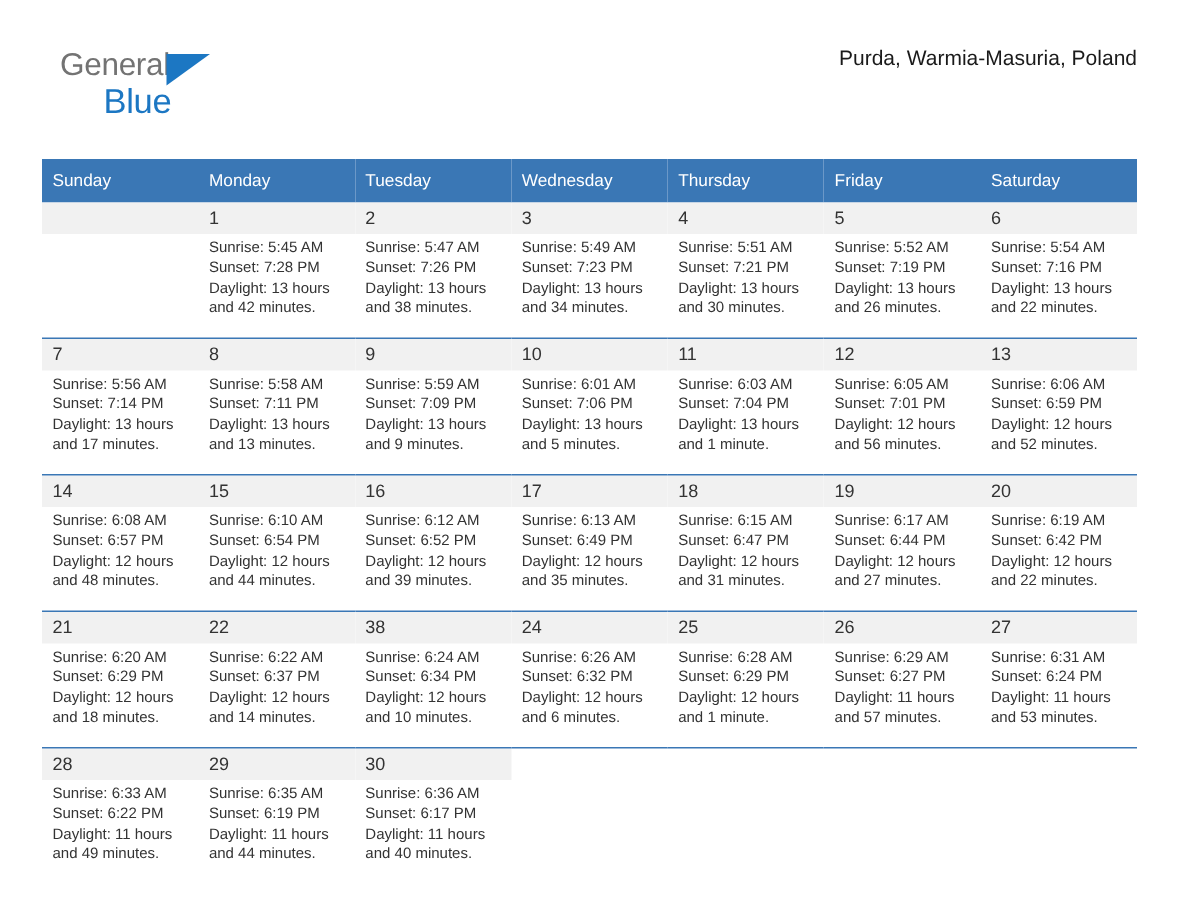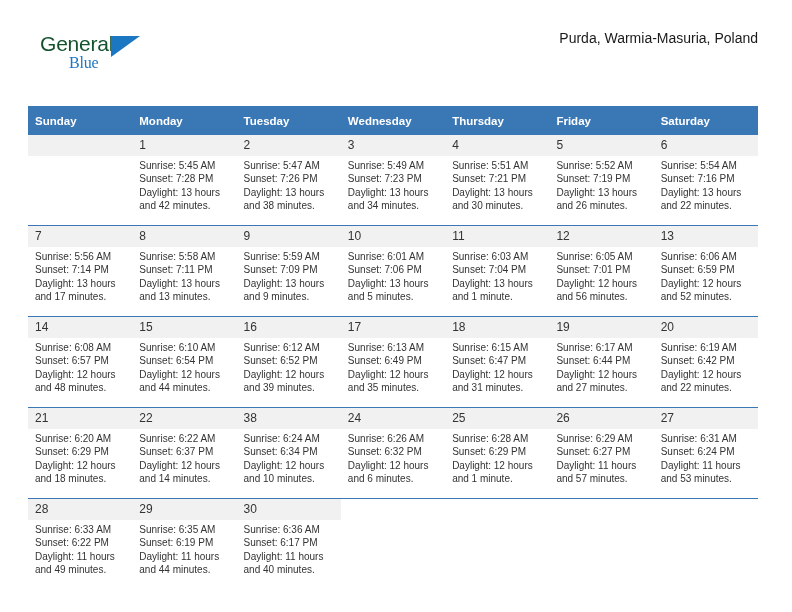--- a/index.html
+++ b/index.html
@@ -35,31 +35,31 @@
     top: 6px;
     width: 140px;
     height: 56px;
   }
   .brand-general {
     position: absolute;
     left: 0;
     top: 0;
     font-size: 21px;
     letter-spacing: -0.2px;
-    color: #14532d;
+    color: #737373;
     font-family: "Liberation Sans", sans-serif;
   }
   .brand-blue {
     position: absolute;
     left: 29px;
     top: 22px;
-    font-size: 16px;
+    font-size: 23px;
     letter-spacing: -0.2px;
     color: #1c77c3;
-    font-family: Liberation Serif, serif;
+    font-family: Liberation Sans, sans-serif;
   }
   .brand-tri {
     position: absolute;
     left: 71px;
     top: 4px;
     width: 0;
     height: 0;
     border-left: 29px solid #1c77c3;
     border-bottom: 21px solid transparent;
   }
@@ -90,21 +90,21 @@
     left: 28px;
     top: 106px;
     width: 730px;
     border-collapse: collapse;
     table-layout: fixed;
   }
   .cal th {
     background: #3a77b5;
     color: #ffffff;
     font-size: 11.5px;
-    font-weight: bold;
+    font-weight: normal;
     text-align: left;
     padding: 5px 0 5px 7px;
     height: 19px;
     border: none;
   }
   .cal td {
     vertical-align: top;
     padding: 0;
     border: none;
     border-top: 1px solid #3a77b5;

